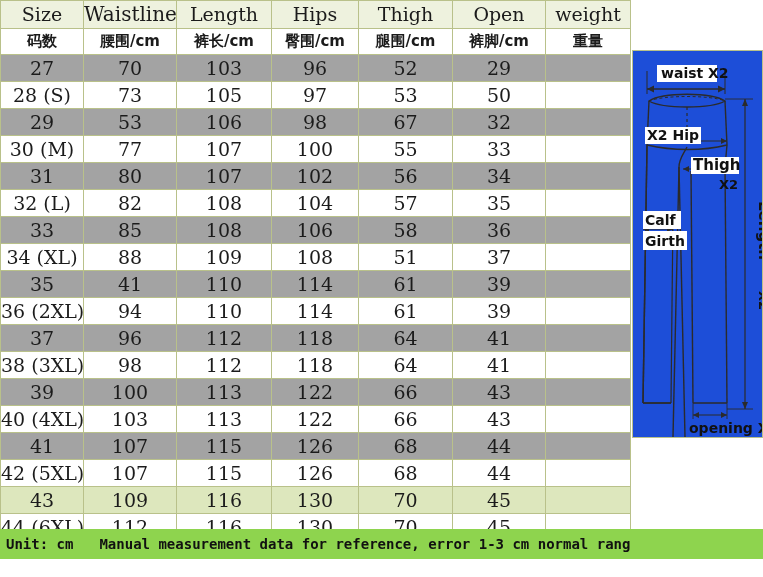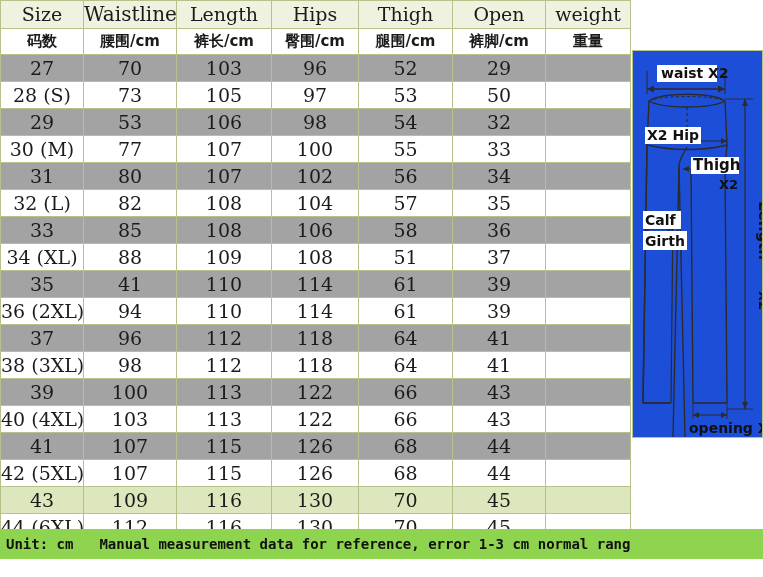--- a/index.html
+++ b/index.html
@@ -151,21 +151,21 @@
             <td>97</td>
             <td>53</td>
             <td>50</td>
             <td></td>
           </tr>
           <tr class="body-row stripe">
             <td>29</td>
             <td>53</td>
             <td>106</td>
             <td>98</td>
-            <td>54</td>
+            <td>67</td>
             <td>32</td>
             <td></td>
           </tr>
           <tr class="body-row plain">
             <td>30 (M)</td>
             <td>77</td>
             <td>107</td>
             <td>100</td>
             <td>55</td>
             <td>33</td>

